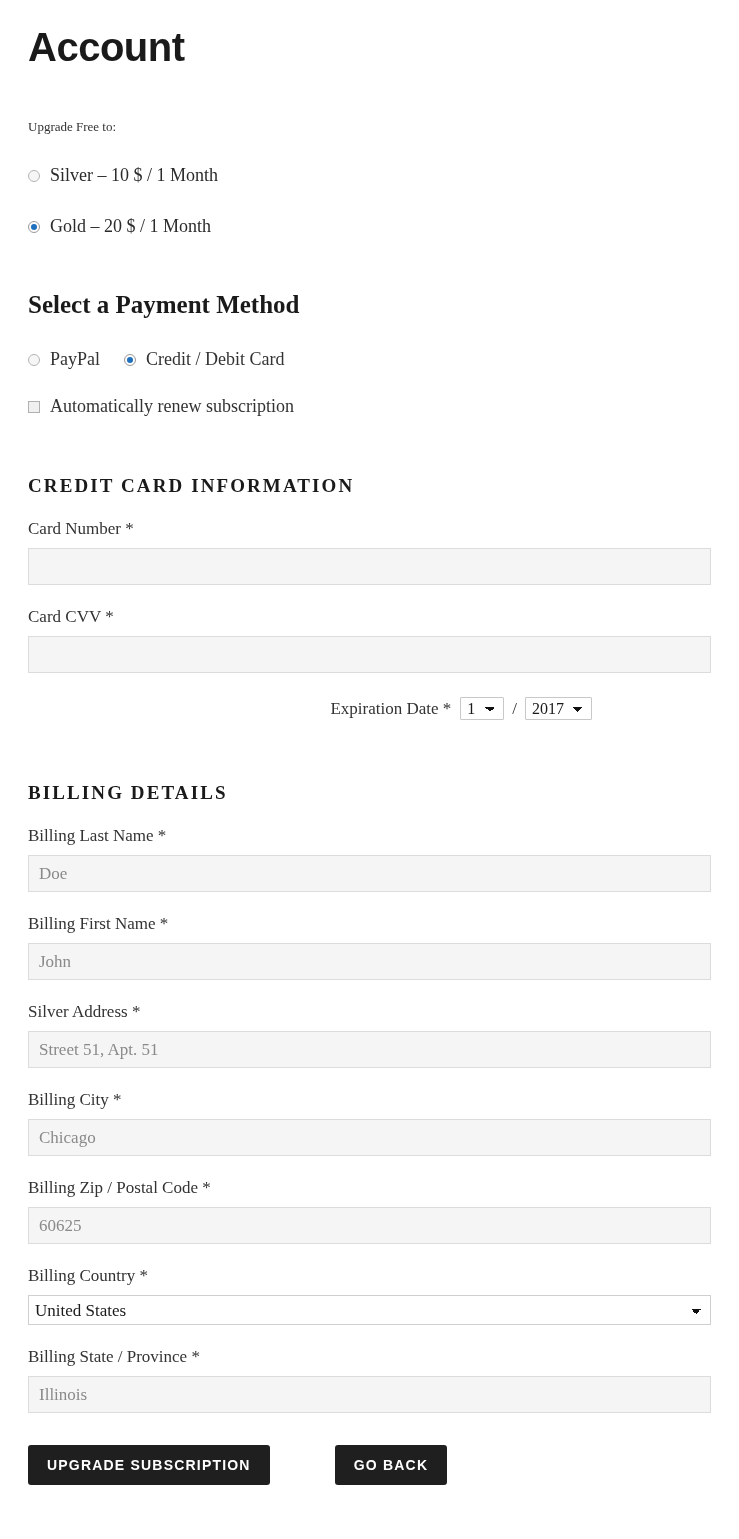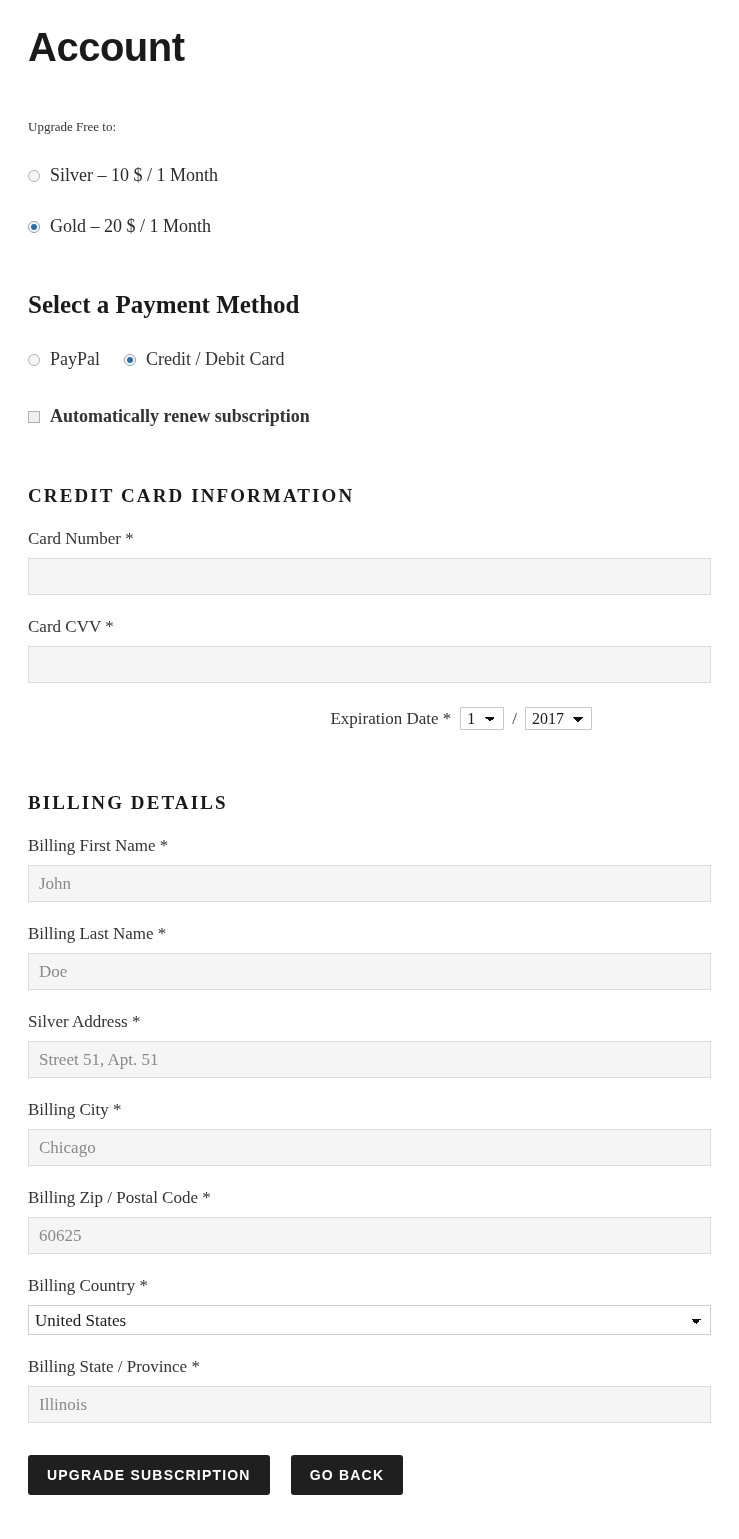--- a/index.html
+++ b/index.html
@@ -105,22 +105,21 @@
     display: flex;
     align-items: center;
   }
   .payment-options .opt + .opt { margin-left: 24px; }
   .payment-options .opt .lbl { margin-left: 10px; }
 
   .auto-renew {
     display: flex;
     align-items: center;
     font-size: 18px;
-    margin-top: 36px;
-    font-weight: bold;
+    margin-top: 26px;
   }
   .auto-renew .lbl { margin-left: 10px; }
 
   .section-heading {
     font-family: "Liberation Serif", "DejaVu Serif", serif;
     font-weight: bold;
     font-size: 19px;
     letter-spacing: 2.1px;
     text-transform: uppercase;
     color: #1a1a1a;
@@ -211,20 +210,21 @@
     padding: 0 28px 0 6px;
     outline: none;
   }
 
   
   .button-row {
     display: flex;
     align-items: flex-start;
     margin-top: 32px;
     padding-bottom: 24px;
+    gap: 44px;
   }
   .btn {
     font-family: "Liberation Sans", "DejaVu Sans", sans-serif;
     font-weight: bold;
     font-size: 14px;
     letter-spacing: 1.2px;
     text-transform: uppercase;
     color: #ffffff;
     background: #1f1f1f;
     border: none;
@@ -288,27 +288,27 @@
   <div class="exp-row">
     <span class="exp-label">Expiration Date *</span>
     <select class="mini-select month"><option value="1">1</option><option value="2">2</option><option value="3">3</option><option value="4">4</option><option value="5">5</option><option value="6">6</option><option value="7">7</option><option value="8">8</option><option value="9">9</option><option value="10">10</option><option value="11">11</option><option value="12">12</option></select>
     <span class="slash">/</span>
     <select class="mini-select year"><option value="2017">2017</option><option value="2018">2018</option><option value="2019">2019</option><option value="2020">2020</option><option value="2021">2021</option><option value="2022">2022</option><option value="2023">2023</option><option value="2024">2024</option><option value="2025">2025</option><option value="2026">2026</option></select>
   </div>
 
   <h3 class="section-heading billing">Billing Details</h3>
 
   <div class="field">
+    <label class="field-label">Billing Last Name *</label>
+    <input class="text-input" type="text" value="" placeholder="Doe" style="">
+  </div>
+
+  <div class="field">
     <label class="field-label">Billing First Name *</label>
     <input class="text-input" type="text" value="" placeholder="John" style="">
-  </div>
-
-  <div class="field">
-    <label class="field-label">Billing Last Name *</label>
-    <input class="text-input" type="text" value="" placeholder="Doe" style="">
   </div>
 
   <div class="field">
     <label class="field-label">Silver Address *</label>
     <input class="text-input" type="text" value="" placeholder="Street 51, Apt. 51" style="">
   </div>
 
   <div class="field">
     <label class="field-label">Billing City *</label>
     <input class="text-input" type="text" value="" placeholder="Chicago" style="">

